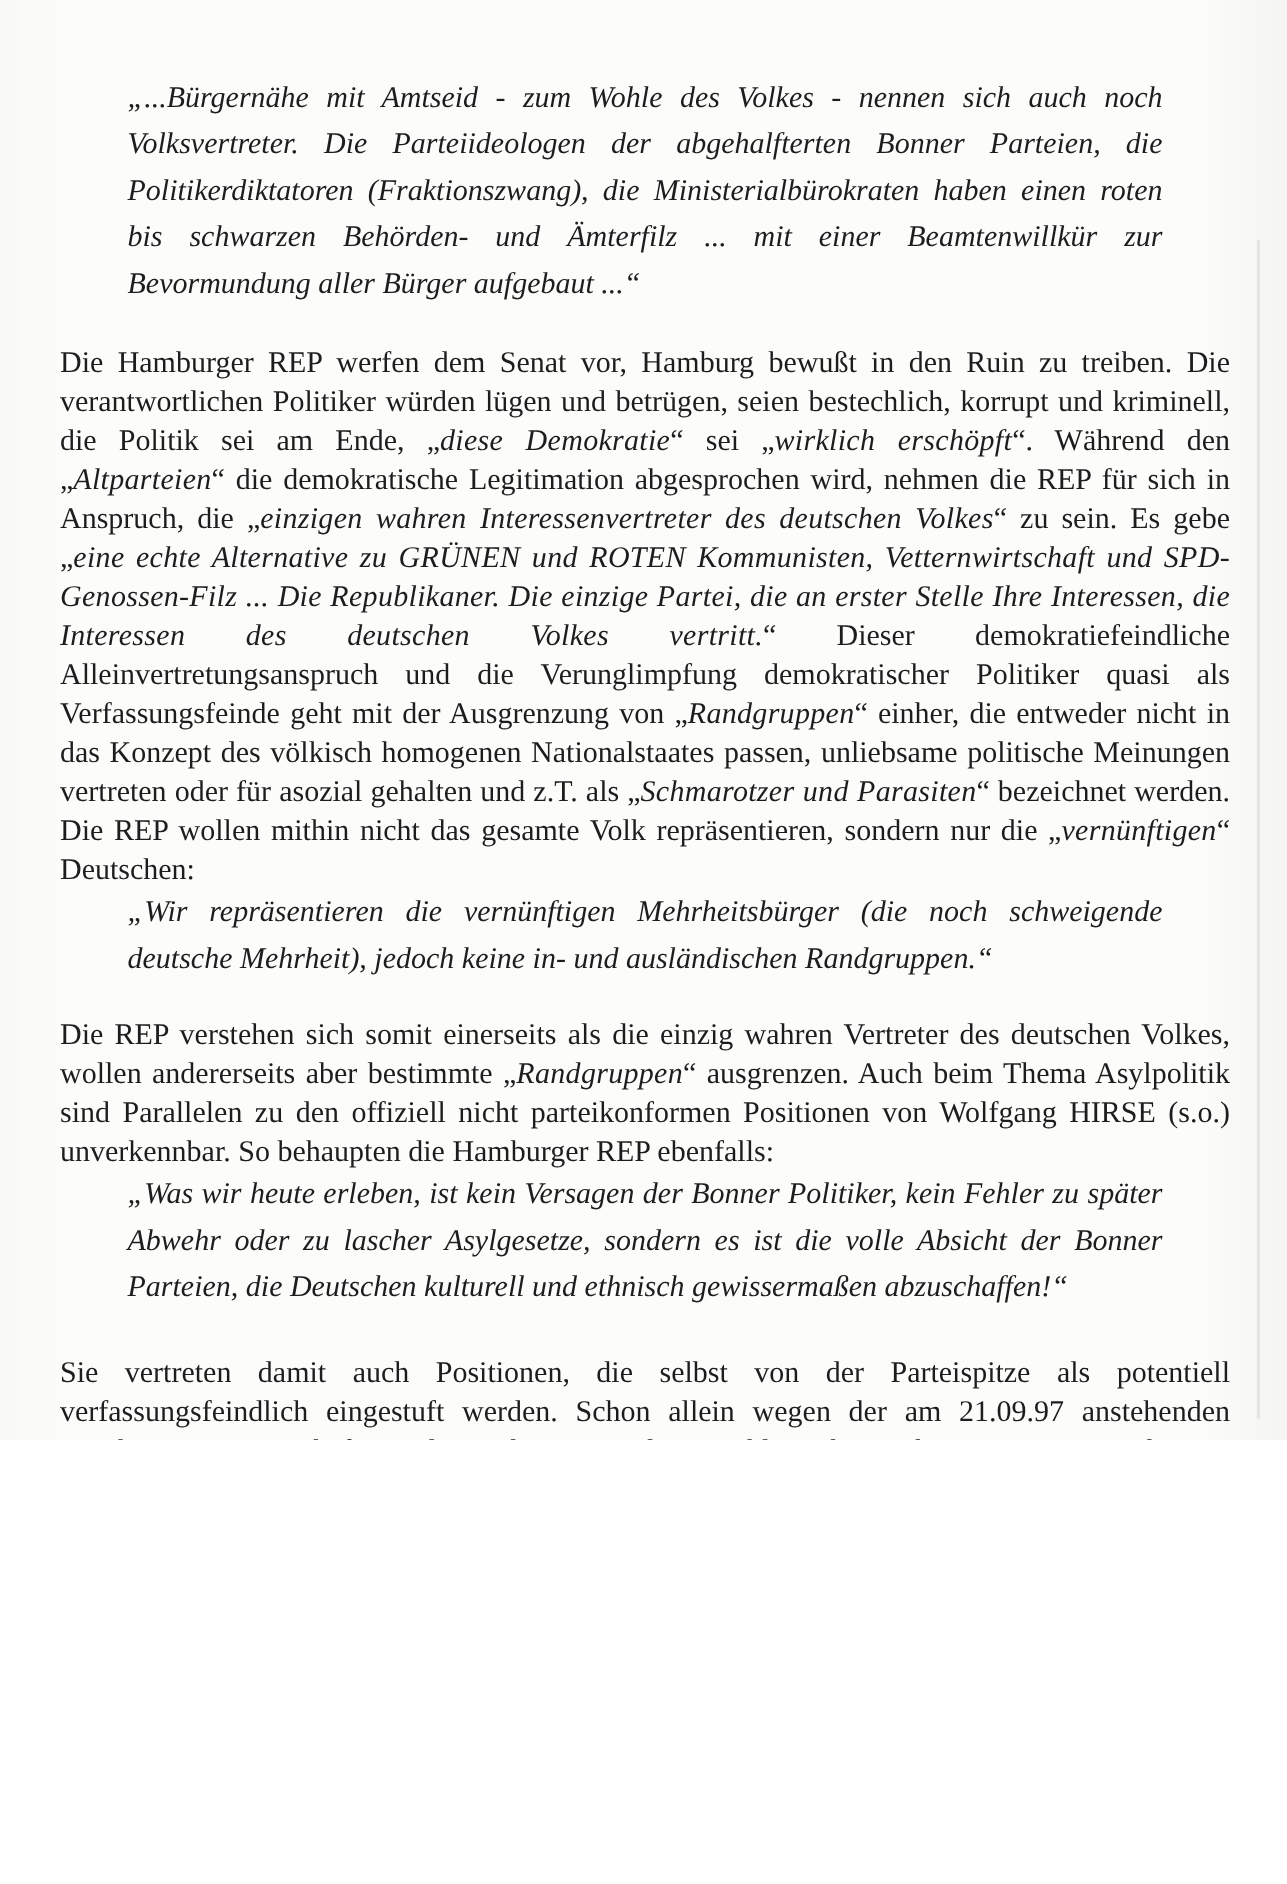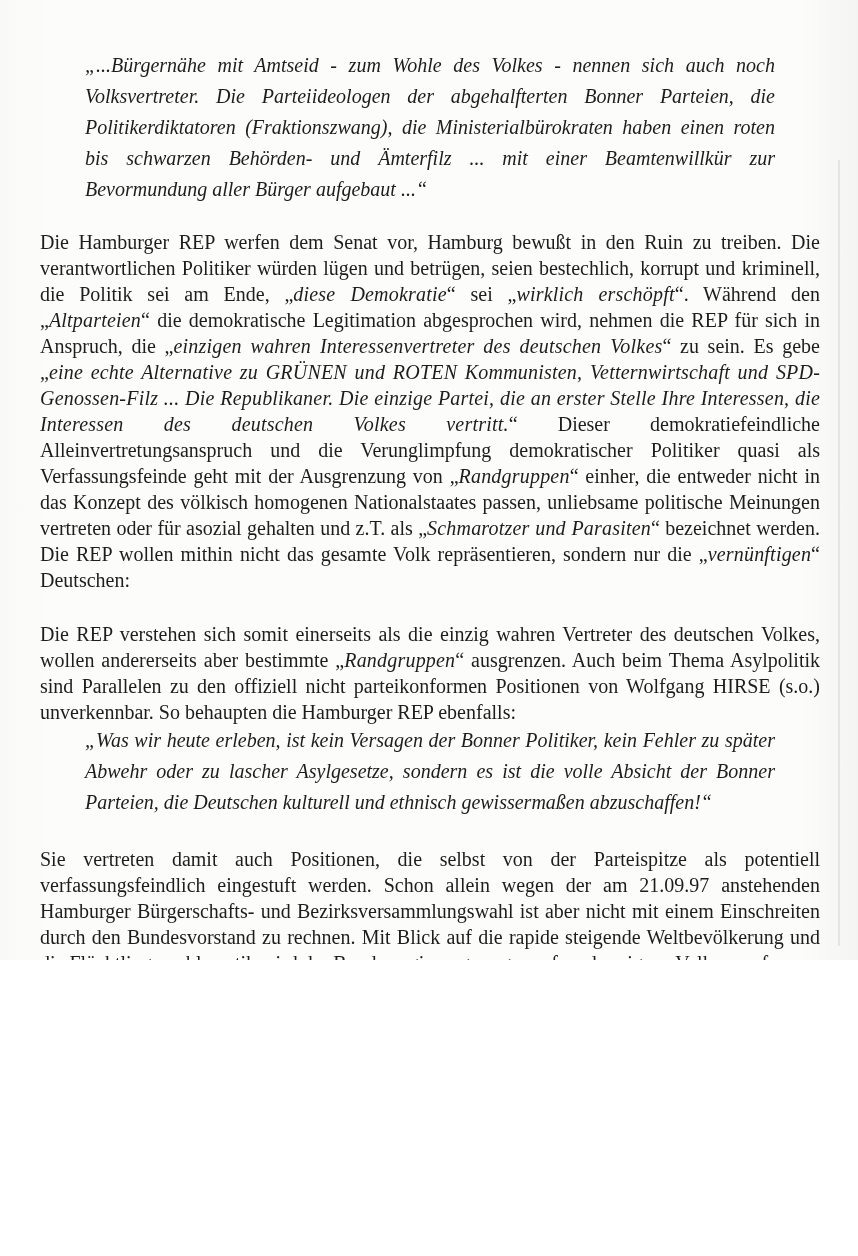--- a/index.html
+++ b/index.html
@@ -38,21 +38,21 @@
   }
   .quote {
     font-size: 20px;
     line-height: 31px;
     font-style: italic;
     text-align: justify;
     margin-left: 45px;
     margin-right: 45px;
   }
   .mb-q1 { margin-bottom: 24px; }
-  .mb-p1 { margin-bottom: 28px; }
+  .mb-p1 { }
   .mb-q2 { margin-bottom: 22px; }
   .mb-p2 { }
   .mb-q3 { margin-bottom: 28px; }
   .it { font-style: italic; }
   .para .it { letter-spacing: 0.2px; }
   .page-number {
     position: absolute;
     left: 27px;
     top: 1170px;
     font-size: 21px;
@@ -80,20 +80,21 @@
 </style>
 </head>
 <body>
 
 <div class="page">
   <div class="text-col">
     <div class="quote mb-q1"><span class="it">„...Bürgernähe mit Amtseid - zum Wohle des Volkes - nennen sich auch noch Volksvertreter. Die Parteiideologen der abgehalfterten Bonner Parteien, die Politikerdiktatoren (Fraktionszwang), die Ministerialbürokraten haben einen roten bis schwarzen Behörden- und Ämterfilz ... mit einer Beamtenwillkür zur Bevormundung aller Bürger aufgebaut ...“</span></div>
 
     <p class="para mb-p1"><span>Die Hamburger REP werfen dem Senat vor, Hamburg bewußt in den Ruin zu treiben. Die verantwortlichen Politiker würden lügen und betrügen, seien bestechlich, korrupt und kriminell, die Politik sei am Ende, „</span><span class="it">diese Demokratie</span><span>“ sei „</span><span class="it">wirklich erschöpft</span><span>“. Während den „</span><span class="it">Altparteien</span><span>“ die demokratische Legitimation abgesprochen wird, nehmen die REP für sich in Anspruch, die „</span><span class="it">einzigen wahren Interessenvertreter des deutschen Volkes</span><span>“ zu sein. Es gebe „</span><span class="it">eine echte Alternative zu GRÜNEN und ROTEN Kommunisten, Vetternwirtschaft und SPD-Genossen-Filz ... Die Republikaner. Die einzige Partei, die an erster Stelle Ihre Interessen, die Interessen des deutschen Volkes vertritt.</span><span>“ Dieser demokratiefeindliche Alleinvertretungsanspruch und die Verunglimpfung demokratischer Politiker quasi als Verfassungsfeinde geht mit der Ausgrenzung von „</span><span class="it">Randgruppen</span><span>“ einher, die entweder nicht in das Konzept des völkisch homogenen Nationalstaates passen, unliebsame politische Meinungen vertreten oder für asozial gehalten und z.T. als „</span><span class="it">Schmarotzer und Parasiten</span><span>“ bezeichnet werden. Die REP wollen mithin nicht das gesamte Volk repräsentieren, sondern nur die „</span><span class="it">vernünftigen</span><span>“ Deutschen:</span></p>
 
+    <div class="quote mb-q2"><span class="it">„Wir repräsentieren die vernünftigen Mehrheitsbürger (die noch schweigende deutsche Mehrheit), jedoch keine in- und ausländischen Randgruppen.“</span></div>
 
     <p class="para mb-p2"><span>Die REP verstehen sich somit einerseits als die einzig wahren Vertreter des deutschen Volkes, wollen andererseits aber bestimmte „</span><span class="it">Randgruppen</span><span>“ ausgrenzen. Auch beim Thema Asylpolitik sind Parallelen zu den offiziell nicht parteikonformen Positionen von Wolfgang HIRSE (s.o.) unverkennbar. So behaupten die Hamburger REP ebenfalls:</span></p>
 
     <div class="quote mb-q3"><span class="it">„Was wir heute erleben, ist kein Versagen der Bonner Politiker, kein Fehler zu später Abwehr oder zu lascher Asylgesetze, sondern es ist die volle Absicht der Bonner Parteien, die Deutschen kulturell und ethnisch gewissermaßen abzuschaffen!“</span></div>
 
     <p class="para"><span>Sie vertreten damit auch Positionen, die selbst von der Parteispitze als potentiell verfassungsfeindlich eingestuft werden. Schon allein wegen der am 21.09.97 anstehenden Hamburger Bürgerschafts- und Bezirksversammlungswahl ist aber nicht mit einem Einschreiten durch den Bundesvorstand zu rechnen. Mit Blick auf die rapide steigende Weltbevölkerung und die Flüchtlingsproblematik wird der Bundesregierung vorgeworfen, das eigene Volk zu opfern:</span></p>
   </div>
 
   <div class="page-number">80</div>
 

